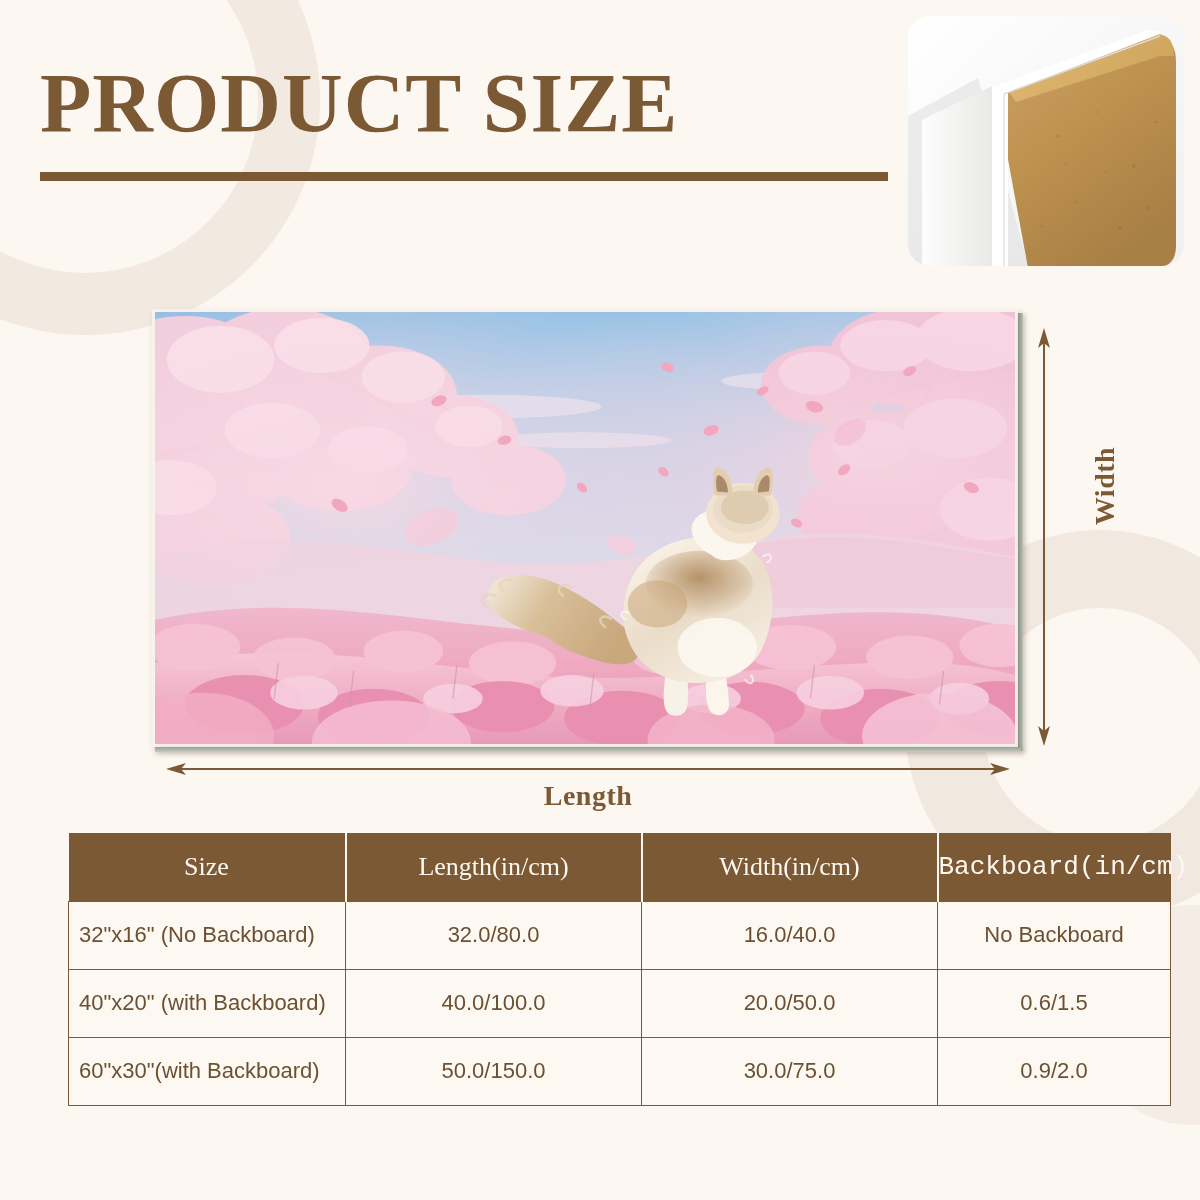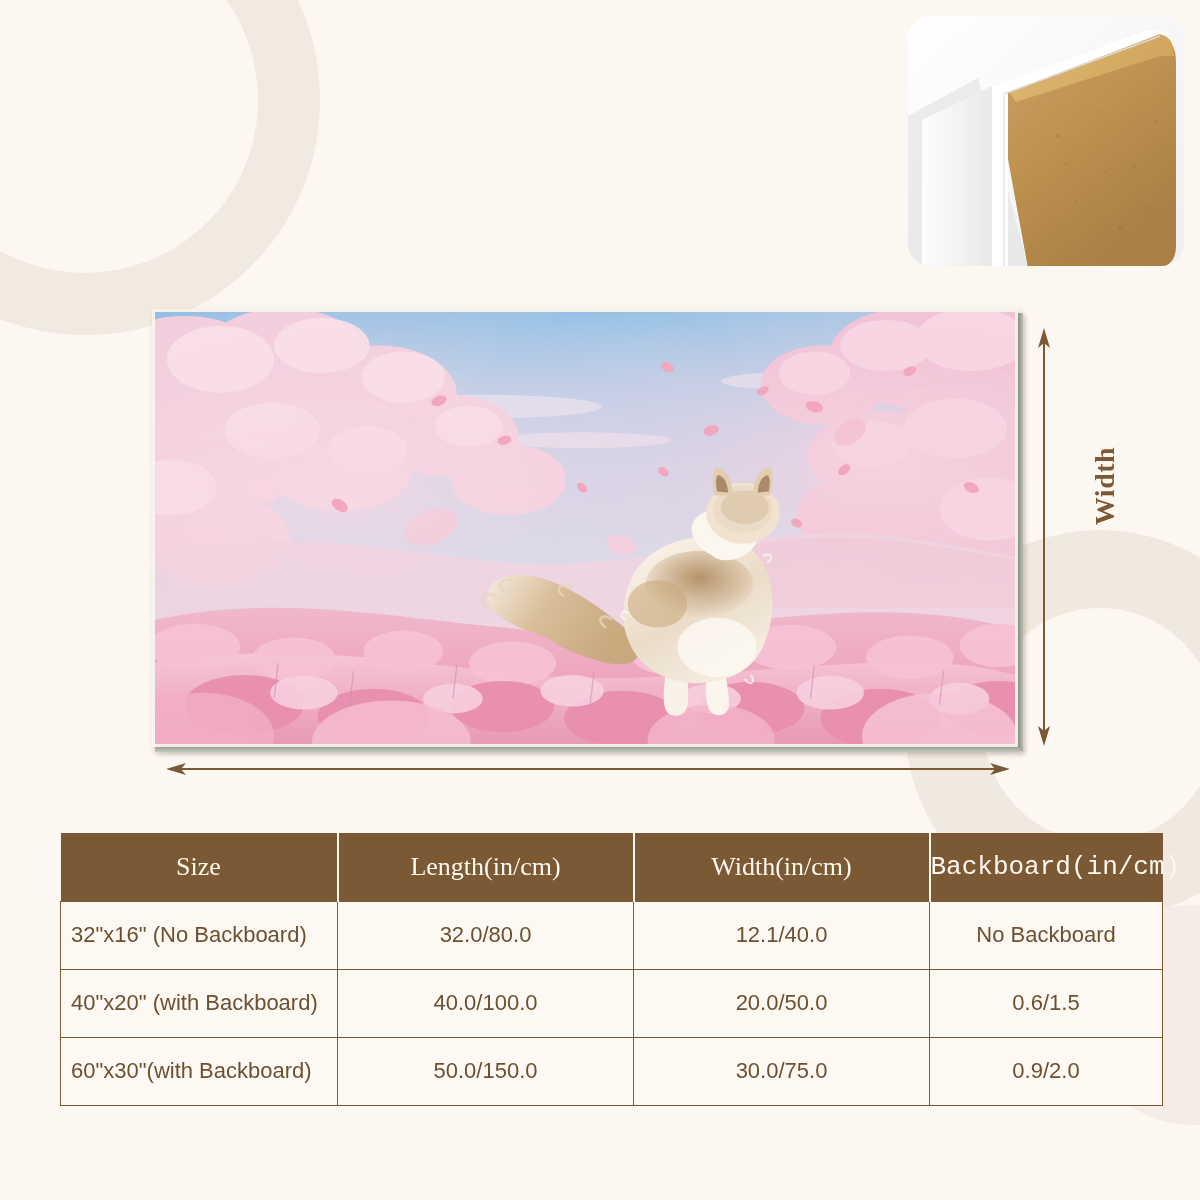--- a/index.html
+++ b/index.html
@@ -118,21 +118,21 @@
     position:absolute; left:166px; top:780px;
     width:844px; text-align:center;
     font-family:"Liberation Serif", serif;
     font-weight:700; font-size:28px; color:#7A5934;
     letter-spacing:.5px;
   }
 
   
   #size-table {
     position:absolute;
-    left:60px; top:833px;
+    left:68px; top:833px;
     width:1102px;
     border-collapse:collapse;
     table-layout:fixed;
   }
   #size-table col.c-size  { width:277px; }
   #size-table col.c-len   { width:296px; }
   #size-table col.c-wid   { width:296px; }
   #size-table col.c-back  { width:233px; }
 
   #size-table thead th {
@@ -162,20 +162,24 @@
 </style>
 </head>
 <body>
 
 <div id="page">
 
   <div class="deco" id="deco-ring-tl"></div>
   <div class="deco" id="deco-ring-br"></div>
   <div class="deco" id="deco-blob-br"></div>
 
+  <div id="title-block">
+    <div id="page-title">PRODUCT SIZE</div>
+    <div id="title-rule"></div>
+  </div>
 
   <div id="frame-thumb">
     <svg viewBox="0 0 276 250" preserveAspectRatio="xMidYMid slice" aria-hidden="true">
       <defs>
         <linearGradient id="gBg" x1="0" y1="0" x2="1" y2="1">
           <stop offset="0" stop-color="#ffffff"></stop>
           <stop offset="1" stop-color="#efefef"></stop>
         </linearGradient>
         <linearGradient id="gTop" x1="0" y1="0" x2="0" y2="1">
           <stop offset="0" stop-color="#ffffff"></stop>
@@ -475,41 +479,42 @@
   </div>
   <div id="width-label">Width</div>
 
   <div id="length-arrow">
     <svg viewBox="0 0 844 24" aria-hidden="true">
       <line x1="14" y1="12" x2="830" y2="12" stroke="#7A5934" stroke-width="2"></line>
       <polygon points="0,12 20,6 15,12 20,18" fill="#7A5934"></polygon>
       <polygon points="844,12 824,6 829,12 824,18" fill="#7A5934"></polygon>
     </svg>
   </div>
+  <div id="length-label">Length</div>
 
   <table id="size-table">
     <colgroup>
       <col class="c-size">
         <col class="c-len">
         <col class="c-wid">
         <col class="c-back">
     </colgroup>
     <thead>
       <tr>
         <th>Size</th>
         <th>Length(in/cm)</th>
         <th>Width(in/cm)</th>
         <th>Backboard(in/cm)</th>
       </tr>
     </thead>
     <tbody>
       <tr>
         <td>32"x16" (No Backboard)</td>
         <td>32.0/80.0</td>
-        <td>12.1/40.0</td>
+        <td>16.0/40.0</td>
         <td>No Backboard</td>
       </tr>
       <tr>
         <td>40"x20" (with Backboard)</td>
         <td>40.0/100.0</td>
         <td>20.0/50.0</td>
         <td>0.6/1.5</td>
       </tr>
       <tr>
         <td>60"x30"(with Backboard)</td>

